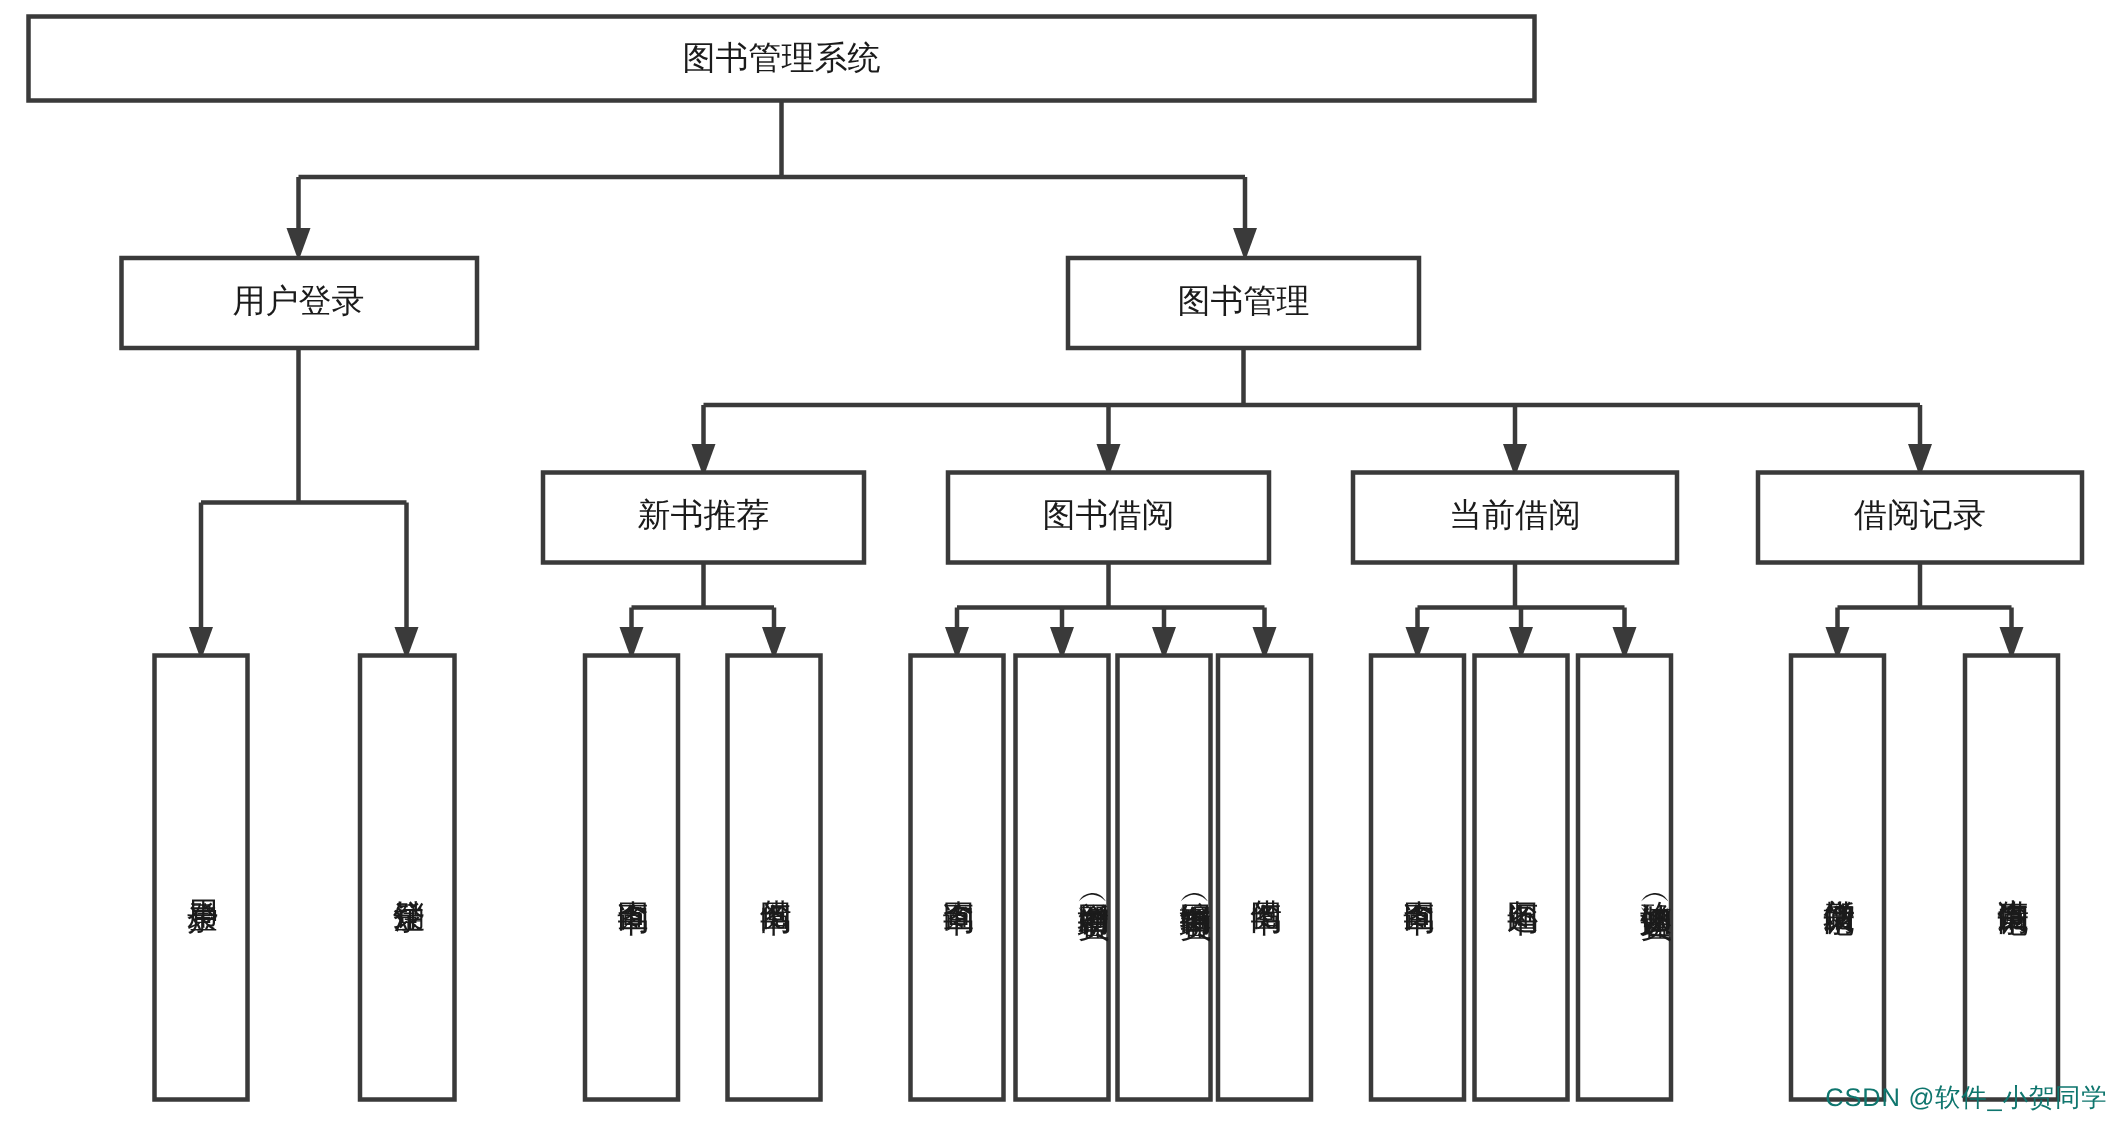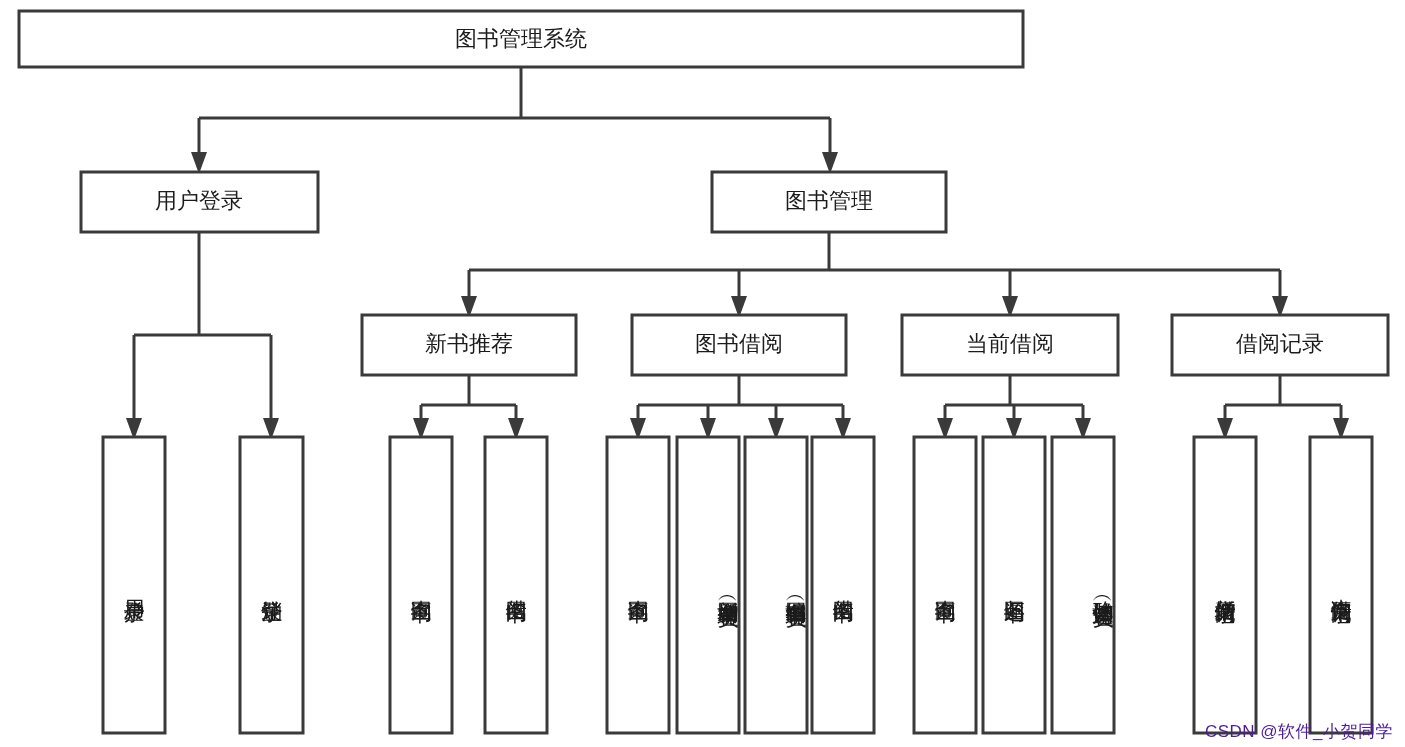--- a/index.html
+++ b/index.html
@@ -58,25 +58,25 @@
     color: #1b1b1b;
     letter-spacing: 1px;
     display: flex;
     align-items: center;
     justify-content: center;
     white-space: nowrap;
     user-select: none;
   }
   .watermark {
     position: absolute;
-    right: 12px;
+    right: 0;
     bottom: 4px;
     font-family: "Liberation Sans", "DejaVu Sans", sans-serif;
     font-size: 17px;
-    color: #4c1d95;
+    color: #0f766e;
     letter-spacing: 0.5px;
     white-space: nowrap;
   }
 </style>
 </head>
 <body>
 
 <div id="diagram-root">
 
   <svg class="diagram-canvas" viewBox="0 0 1405 747" xmlns="http://www.w3.org/2000/svg">

